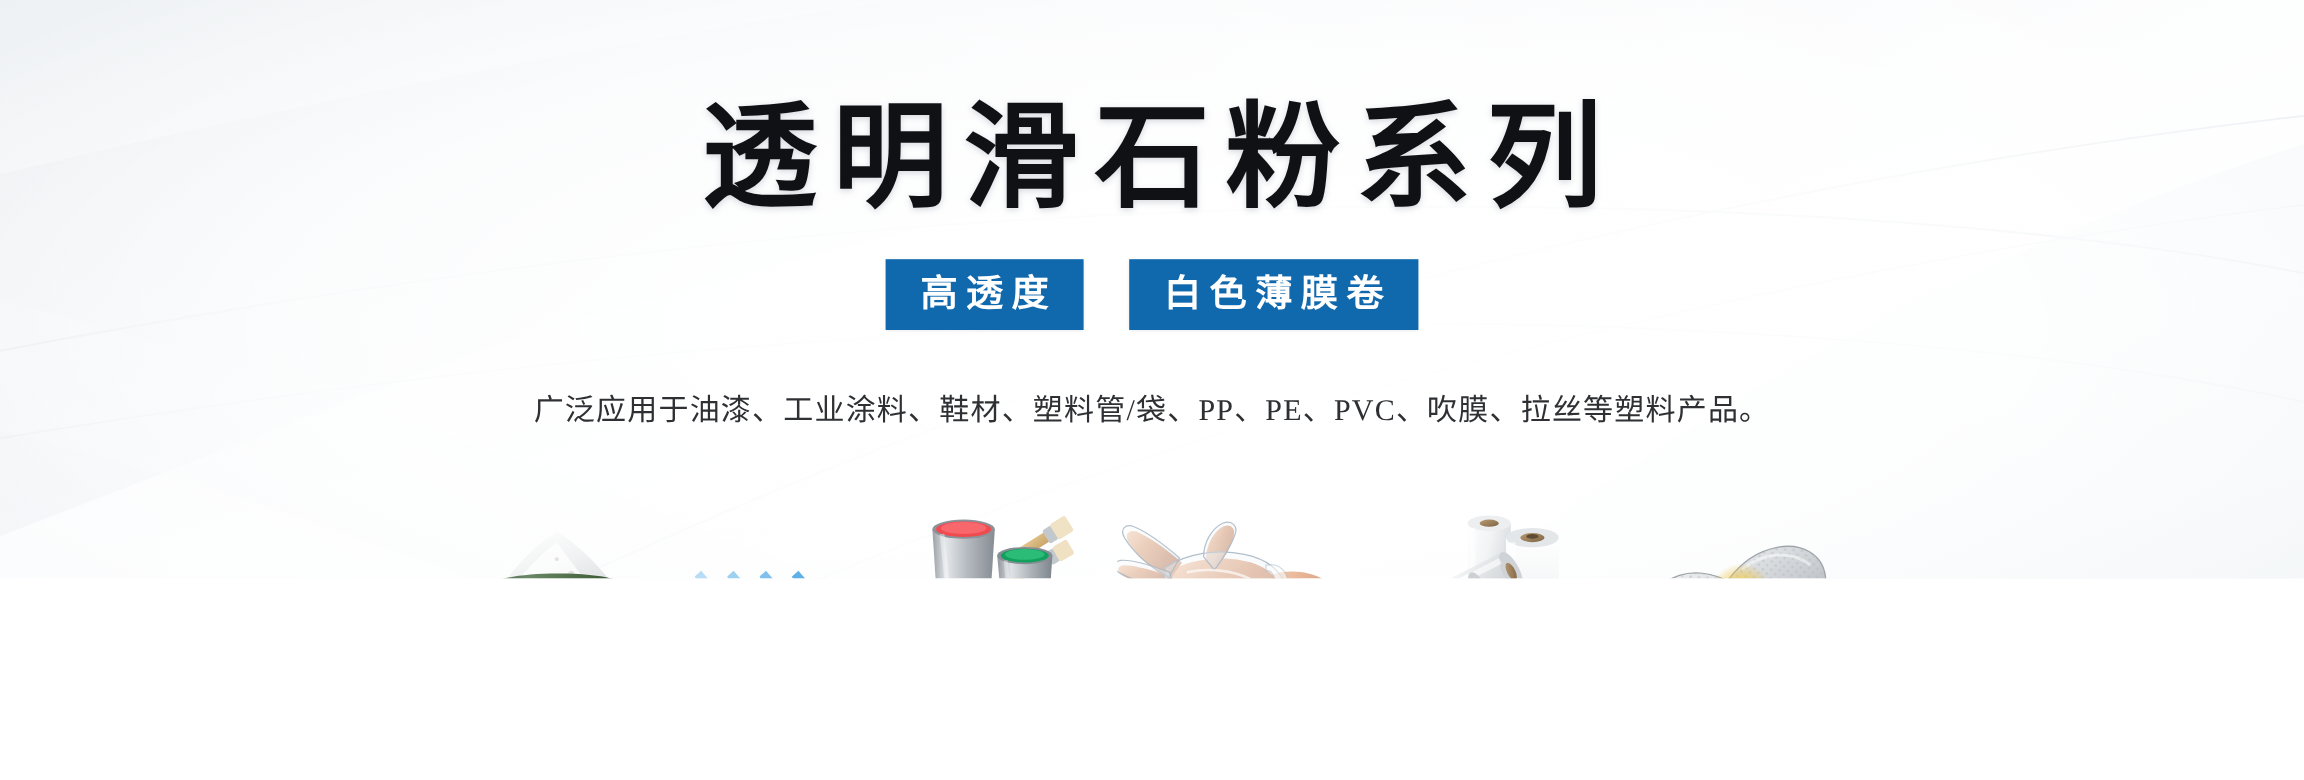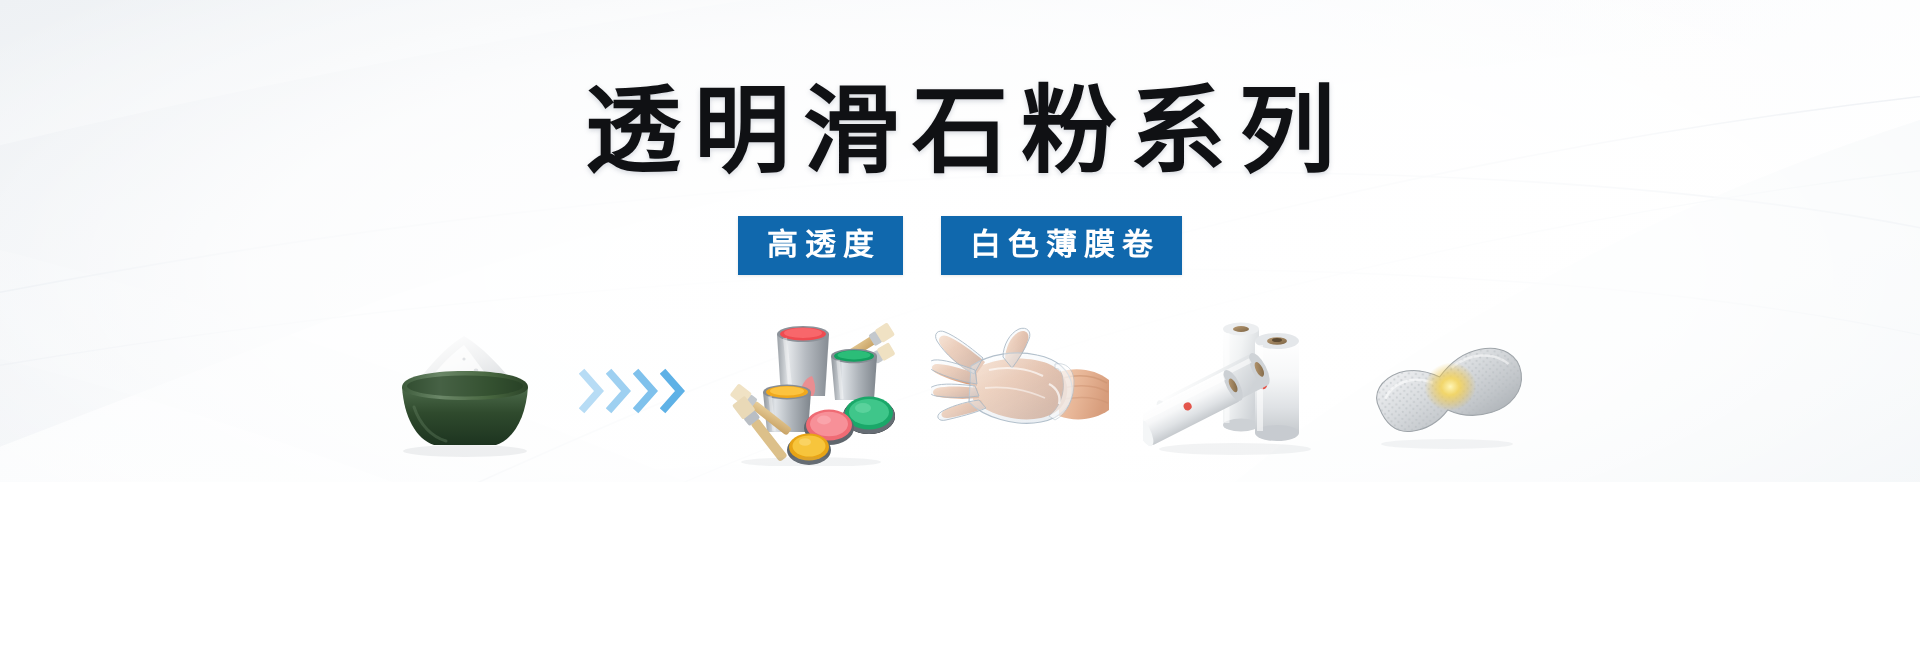--- a/index.html
+++ b/index.html
@@ -185,20 +185,21 @@
 
   <div class="content">
 
     <h1 class="headline">透明滑石粉系列</h1>
 
     <div class="badges">
       <span class="badge">高透度</span>
       <span class="badge">白色薄膜卷</span>
     </div>
 
+    <p class="subtitle">广泛应用于油漆、工业涂料、鞋材、塑料管/袋、PP、PE、PVC、吹膜、拉丝等塑料产品。</p>
 
     <div class="product-strip">
 
       <div class="product-item">
         <span class="vis-hidden">绿色碗装白色滑石粉</span>
         <svg width="170" height="140" viewBox="0 0 170 140" xmlns="http://www.w3.org/2000/svg">
           <defs>
             <linearGradient id="bowlG" x1="0" y1="0" x2="0" y2="1">
               <stop offset="0%" stop-color="#4d6b4b"></stop>
               <stop offset="45%" stop-color="#2f4a2d"></stop>

